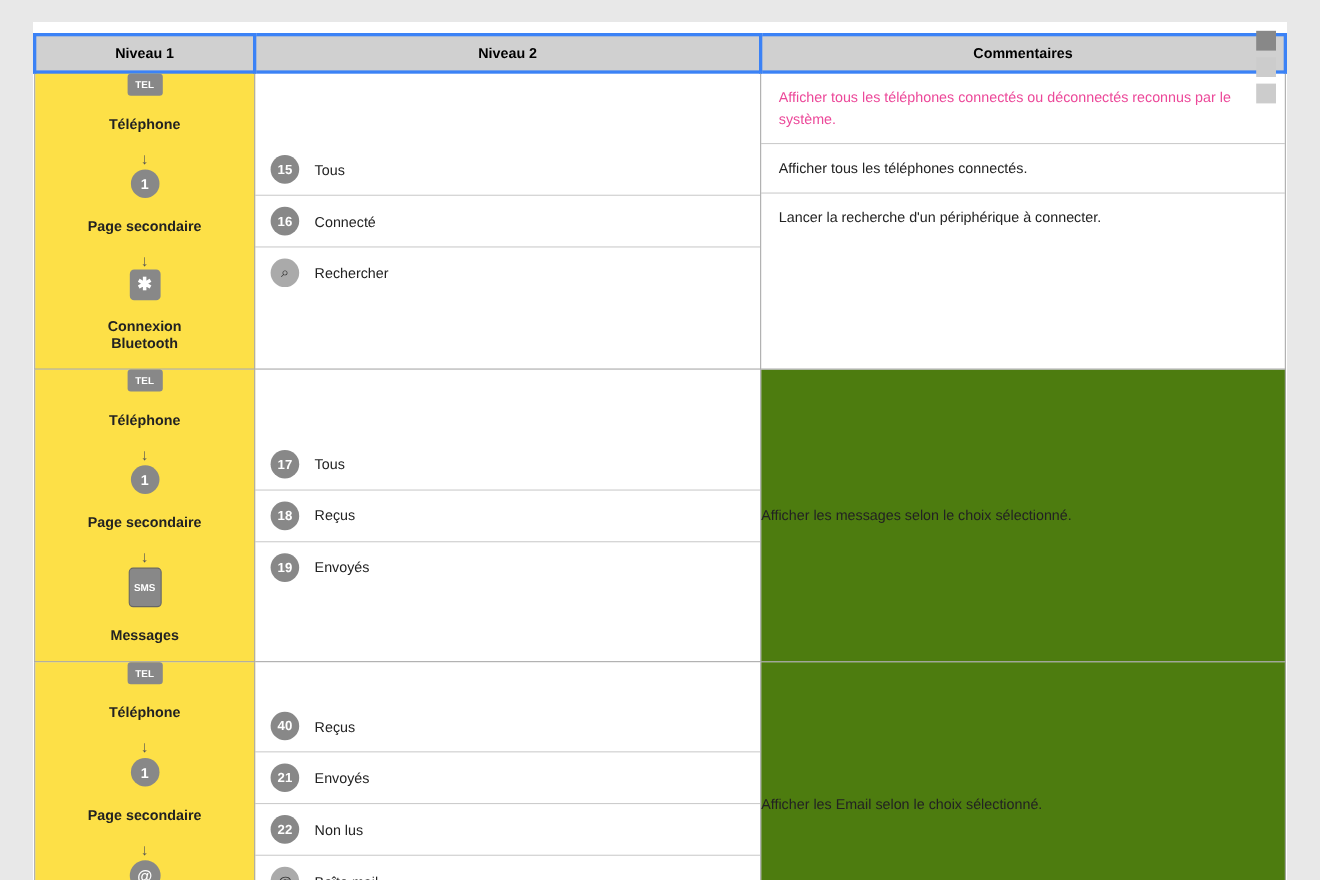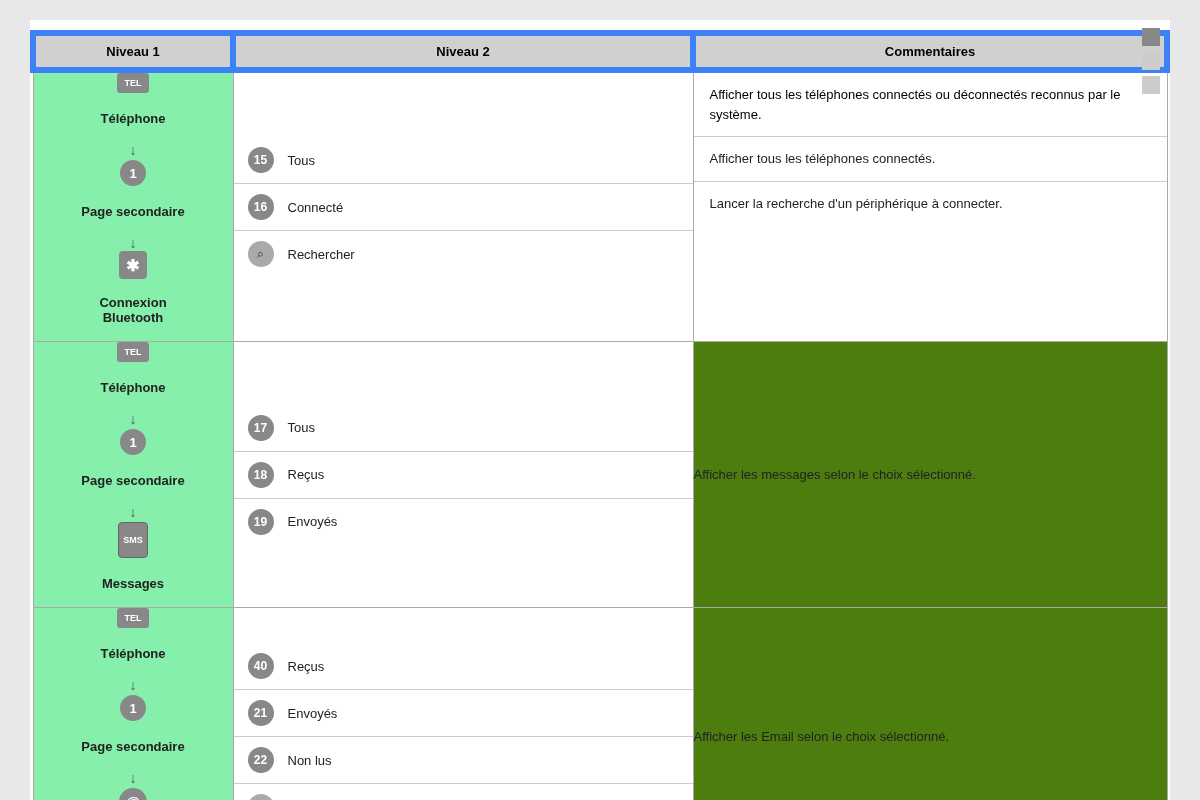--- a/index.html
+++ b/index.html
@@ -63,36 +63,36 @@
       border-collapse: collapse;
       border: 1px solid #aaa;
       margin-top: 0;
     }
 
     .main-table th {
       background: #d0d0d0;
       font-weight: bold;
       font-size: 13px;
       padding: 8px 12px;
-      border: 6px solid #3b82f6;
+      border: 3px solid #3b82f6;
       text-align: center;
     }
 
     .main-table td {
       border: 1px solid #aaa;
       padding: 0;
       vertical-align: middle;
     }
 
     
     .level1-cell {
       width: 200px;
       text-align: center;
       padding: 12px 8px;
-      background: #86efac;
+      background: #fde047;
     }
     .level1-cell .icon-badge {
       display: inline-flex;
       align-items: center;
       justify-content: center;
       width: 32px;
       height: 20px;
       background: #888;
       color: white;
       font-size: 9px;
@@ -269,21 +269,21 @@
           <div class="level2-sub-row">
             <div class="num-badge">16</div>
             <span class="level2-label">Connecté</span>
           </div>
           <div class="level2-sub-row no-border">
             <div class="sym-badge">⌕</div>
             <span class="level2-label">Rechercher</span>
           </div>
         </td>
         <td style="vertical-align:top; padding:0;">
-          <div style="padding:12px 16px; border-bottom:1px solid #ccc; font-size:13px; color:#000000; line-height:1.5;">
+          <div style="padding:12px 16px; border-bottom:1px solid #ccc; font-size:13px; color:#ec4899; line-height:1.5;">
             Afficher tous les téléphones connectés ou déconnectés reconnus par le système.
           </div>
           <div style="padding:12px 16px; border-bottom:1px solid #ccc; font-size:13px; color:#222; line-height:1.5;">
             Afficher tous les téléphones connectés.
           </div>
           <div style="padding:12px 16px; font-size:13px; color:#222; line-height:1.5;">
             Lancer la recherche d'un périphérique à connecter.
           </div>
         </td>
       </tr>

